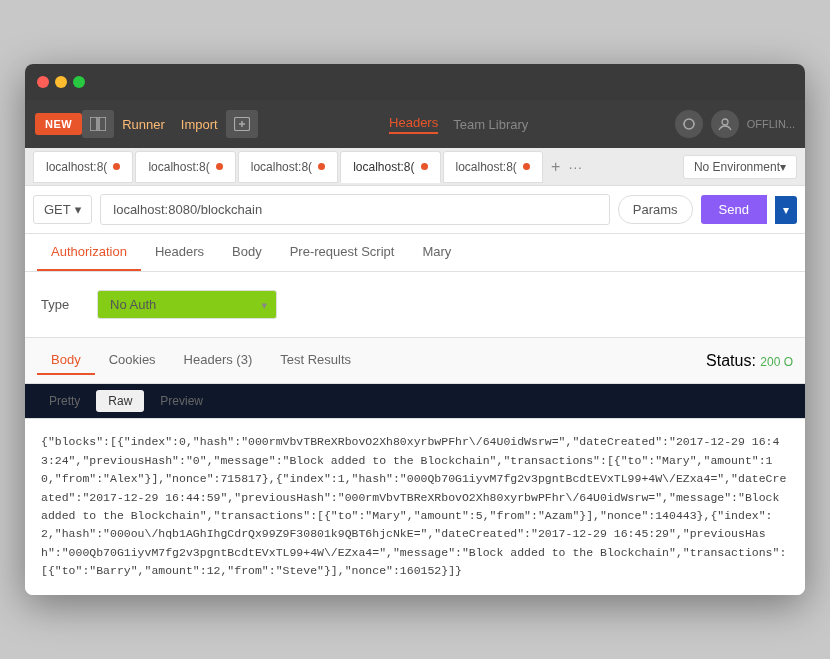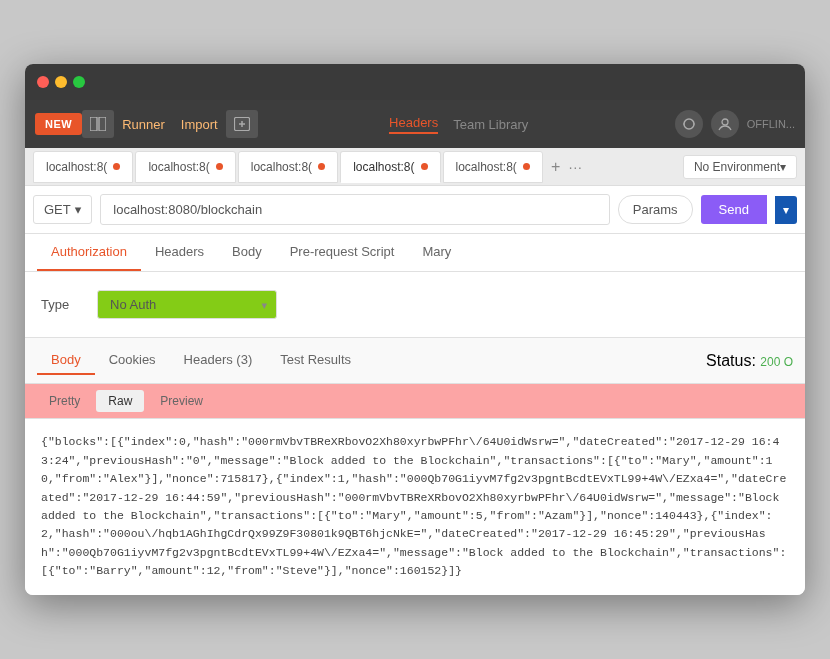--- a/index.html
+++ b/index.html
@@ -329,21 +329,21 @@
       color: #e8552a;
       border-bottom-color: #e8552a;
     }
     .status-text {
       font-size: 12px;
       color: #4caf50;
     }
 
     
     .view-tabs {
-      background: #fca5a5;
+      background: #0f172a;
       padding: 6px 12px;
       display: flex;
       gap: 4px;
       border-bottom: 1px solid #e0e0e0;
     }
     .view-tab {
       padding: 4px 12px;
       font-size: 12px;
       color: #666;
       cursor: pointer;

